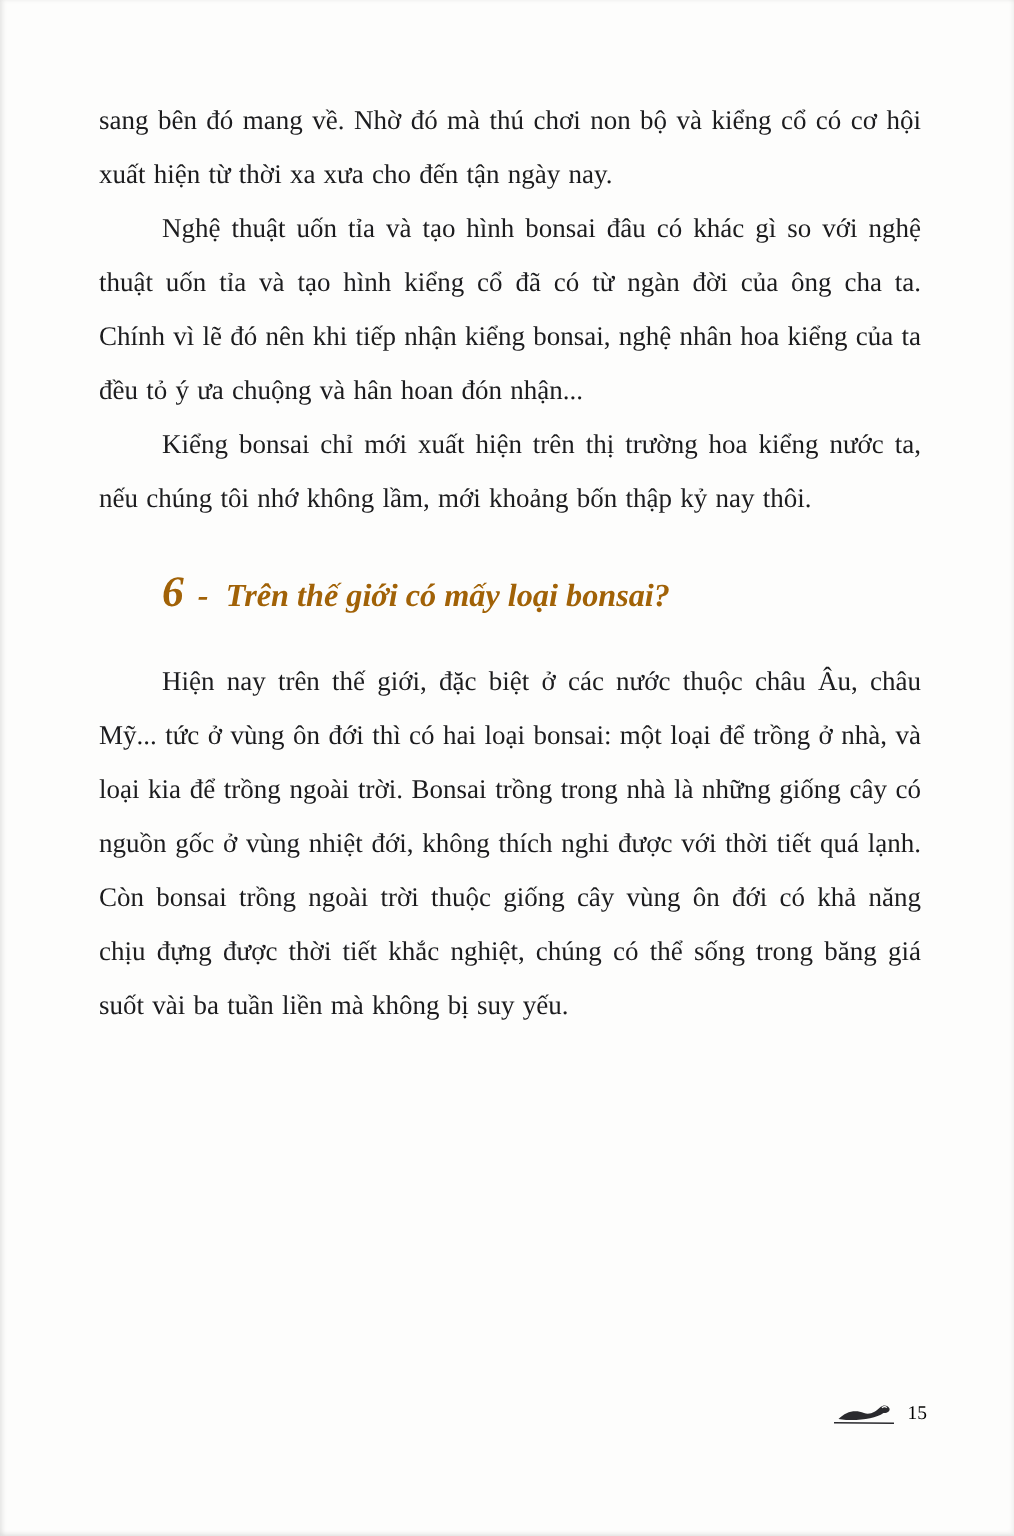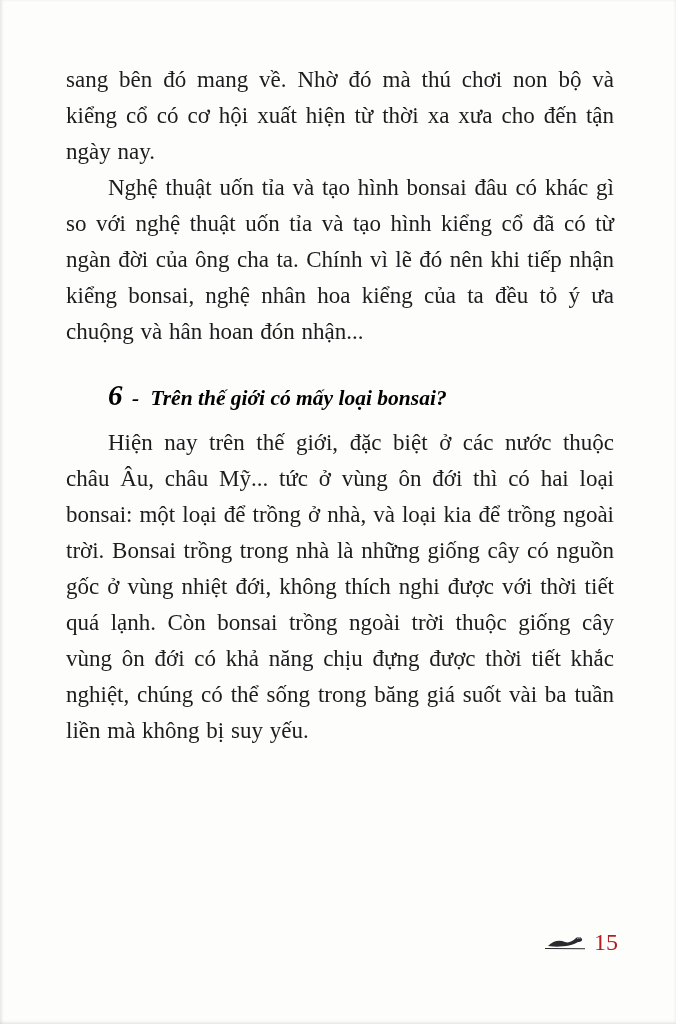--- a/index.html
+++ b/index.html
@@ -19,37 +19,37 @@
     overflow: hidden;
   }
   .text-block {
     position: absolute;
     top: 62px;
     left: 66px;
     right: 62px;
   }
   .text-block p {
     margin: 0;
-    font-size: 23px;
+    font-size: 18px;
     line-height: 36px;
     text-align: justify;
     word-spacing: 1px;
   }
   .text-block p.indent {
     text-indent: 42px;
     font-family: Liberation Serif, serif;
   }
   .section-heading {
-    margin: 28px 0 10px 0;
+    margin: 28px 0 22px 0;
     padding-left: 42px;
     font-weight: bold;
     font-style: italic;
     font-size: 21.5px;
     line-height: 34px;
-    color: #000000;
+    color: #a16207;
   }
   .heading-number {
     font-size: 29px;
     font-weight: bold;
     font-style: italic;
     margin-right: 4px;
   }
   .heading-sep {
     margin-right: 6px;
   }
@@ -60,36 +60,37 @@
     display: flex;
     align-items: flex-end;
     gap: 8px;
   }
   .ornament {
     display: inline-block;
     line-height: 0;
     padding-bottom: 3px;
   }
   .page-number {
-    font-size: 24px;
-    color: #b91c1c;
+    font-size: 13px;
+    color: #000000;
     line-height: 24px;
   }
 </style>
 </head>
 <body>
 
 <div class="page">
 
   <div class="text-block">
 
     <p class="no-indent">sang bên đó mang về. Nhờ đó mà thú chơi non bộ và kiểng cổ có cơ hội xuất hiện từ thời xa xưa cho đến tận ngày nay.</p>
 
     <p class="indent">Nghệ thuật uốn tỉa và tạo hình bonsai đâu có khác gì so với nghệ thuật uốn tỉa và tạo hình kiểng cổ đã có từ ngàn đời của ông cha ta. Chính vì lẽ đó nên khi tiếp nhận kiểng bonsai, nghệ nhân hoa kiểng của ta đều tỏ ý ưa chuộng và hân hoan đón nhận...</p>
 
+    <p class="indent">Kiểng bonsai chỉ mới xuất hiện trên thị trường hoa kiểng nước ta, nếu chúng tôi nhớ không lầm, mới khoảng bốn thập kỷ nay thôi.</p>
 
     <h2 class="section-heading">
       <span class="heading-number">6</span>
       <span class="heading-sep">-</span>
       <span class="heading-title">Trên thế giới có mấy loại bonsai?</span>
     </h2>
 
     <p class="indent">Hiện nay trên thế giới, đặc biệt ở các nước thuộc châu Âu, châu Mỹ... tức ở vùng ôn đới thì có hai loại bonsai: một loại để trồng ở nhà, và loại kia để trồng ngoài trời. Bonsai trồng trong nhà là những giống cây có nguồn gốc ở vùng nhiệt đới, không thích nghi được với thời tiết quá lạnh. Còn bonsai trồng ngoài trời thuộc giống cây vùng ôn đới có khả năng chịu đựng được thời tiết khắc nghiệt, chúng có thể sống trong băng giá suốt vài ba tuần liền mà không bị suy yếu.</p>
 
   </div>

